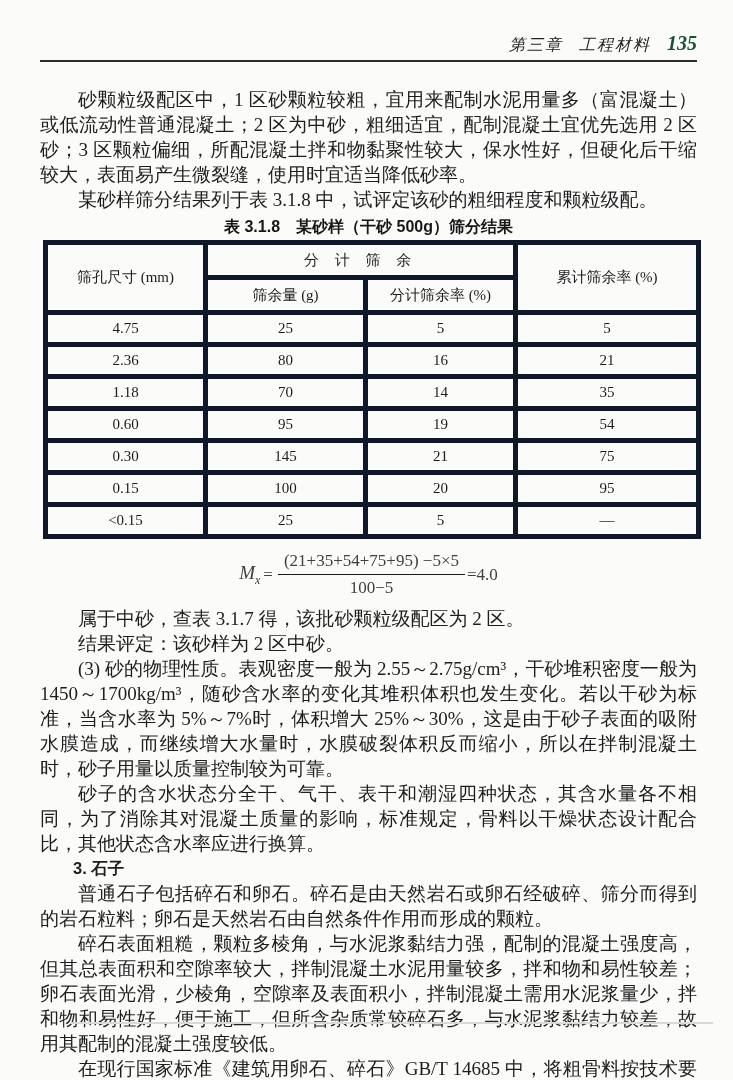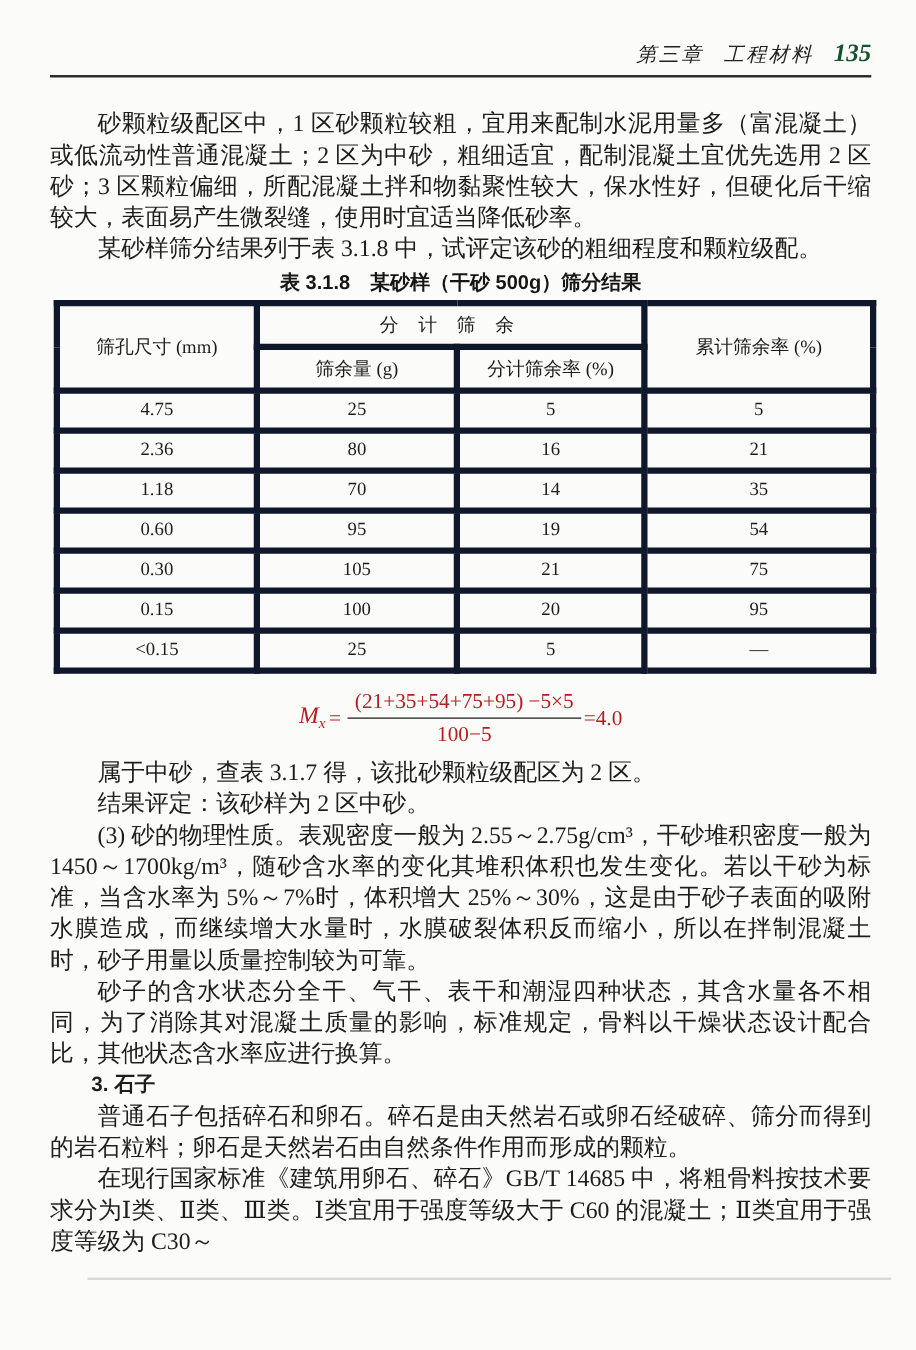--- a/index.html
+++ b/index.html
@@ -52,21 +52,21 @@
   }
   table.sieve thead td { height:30px; }
   table.sieve thead td.tall { height:62px; }
   table.sieve tbody td { height:27px; }
   .group-hd { letter-spacing:6px; }
 
   
   .formula {
     margin:12px 0 0;
     display:flex; justify-content:center; align-items:center;
-    font-size:17px; color:#b91c1c;
+    font-size:17px; color:#404040;
   }
   .f-var { font-style:italic; font-size:19px; }
   .f-var sub { font-size:12px; }
   .f-eq { margin:0 3px; }
   .frac { display:inline-flex; flex-direction:column; align-items:center; margin:0 2px; }
   .frac .num { padding:0 6px 3px; border-bottom:1.6px solid #1b1b1b; white-space:nowrap; }
   .frac .den { padding-top:3px; }
 
   
   .scan-line {
@@ -129,21 +129,21 @@
         <td>35</td>
       </tr>
       <tr>
         <td>0.60</td>
         <td>95</td>
         <td>19</td>
         <td>54</td>
       </tr>
       <tr>
         <td>0.30</td>
-        <td>105</td>
+        <td>145</td>
         <td>21</td>
         <td>75</td>
       </tr>
       <tr>
         <td>0.15</td>
         <td>100</td>
         <td>20</td>
         <td>95</td>
       </tr>
       <tr>
@@ -164,16 +164,17 @@
       </span>
       <span class="f-res">=4.0</span>
   </div>
 
   <p class="bodytext after-formula">属于中砂，查表 3.1.7 得，该批砂颗粒级配区为 2 区。</p>
   <p class="bodytext">结果评定：该砂样为 2 区中砂。</p>
   <p class="bodytext"><span>(3) 砂的物理性质。</span><span>表观密度一般为 2.55～2.75g/cm³，干砂堆积密度一般为 1450～1700kg/m³，随砂含水率的变化其堆积体积也发生变化。若以干砂为标准，当含水率为 5%～7%时，体积增大 25%～30%，这是由于砂子表面的吸附水膜造成，而继续增大水量时，水膜破裂体积反而缩小，所以在拌制混凝土时，砂子用量以质量控制较为可靠。</span></p>
   <p class="bodytext">砂子的含水状态分全干、气干、表干和潮湿四种状态，其含水量各不相同，为了消除其对混凝土质量的影响，标准规定，骨料以干燥状态设计配合比，其他状态含水率应进行换算。</p>
   <p class="bodytext subheading">3. 石子</p>
   <p class="bodytext">普通石子包括碎石和卵石。碎石是由天然岩石或卵石经破碎、筛分而得到的岩石粒料；卵石是天然岩石由自然条件作用而形成的颗粒。</p>
+  <p class="bodytext">碎石表面粗糙，颗粒多棱角，与水泥浆黏结力强，配制的混凝土强度高，但其总表面积和空隙率较大，拌制混凝土水泥用量较多，拌和物和易性较差；卵石表面光滑，少棱角，空隙率及表面积小，拌制混凝土需用水泥浆量少，拌和物和易性好，便于施工，但所含杂质常较碎石多，与水泥浆黏结力较差，故用其配制的混凝土强度较低。</p>
   <p class="bodytext">在现行国家标准《建筑用卵石、碎石》GB/T 14685 中，将粗骨料按技术要求分为Ⅰ类、Ⅱ类、Ⅲ类。Ⅰ类宜用于强度等级大于 C60 的混凝土；Ⅱ类宜用于强度等级为 C30～</p>
 
   <div class="scan-line"></div>
 </div>
 
 </body></html>

